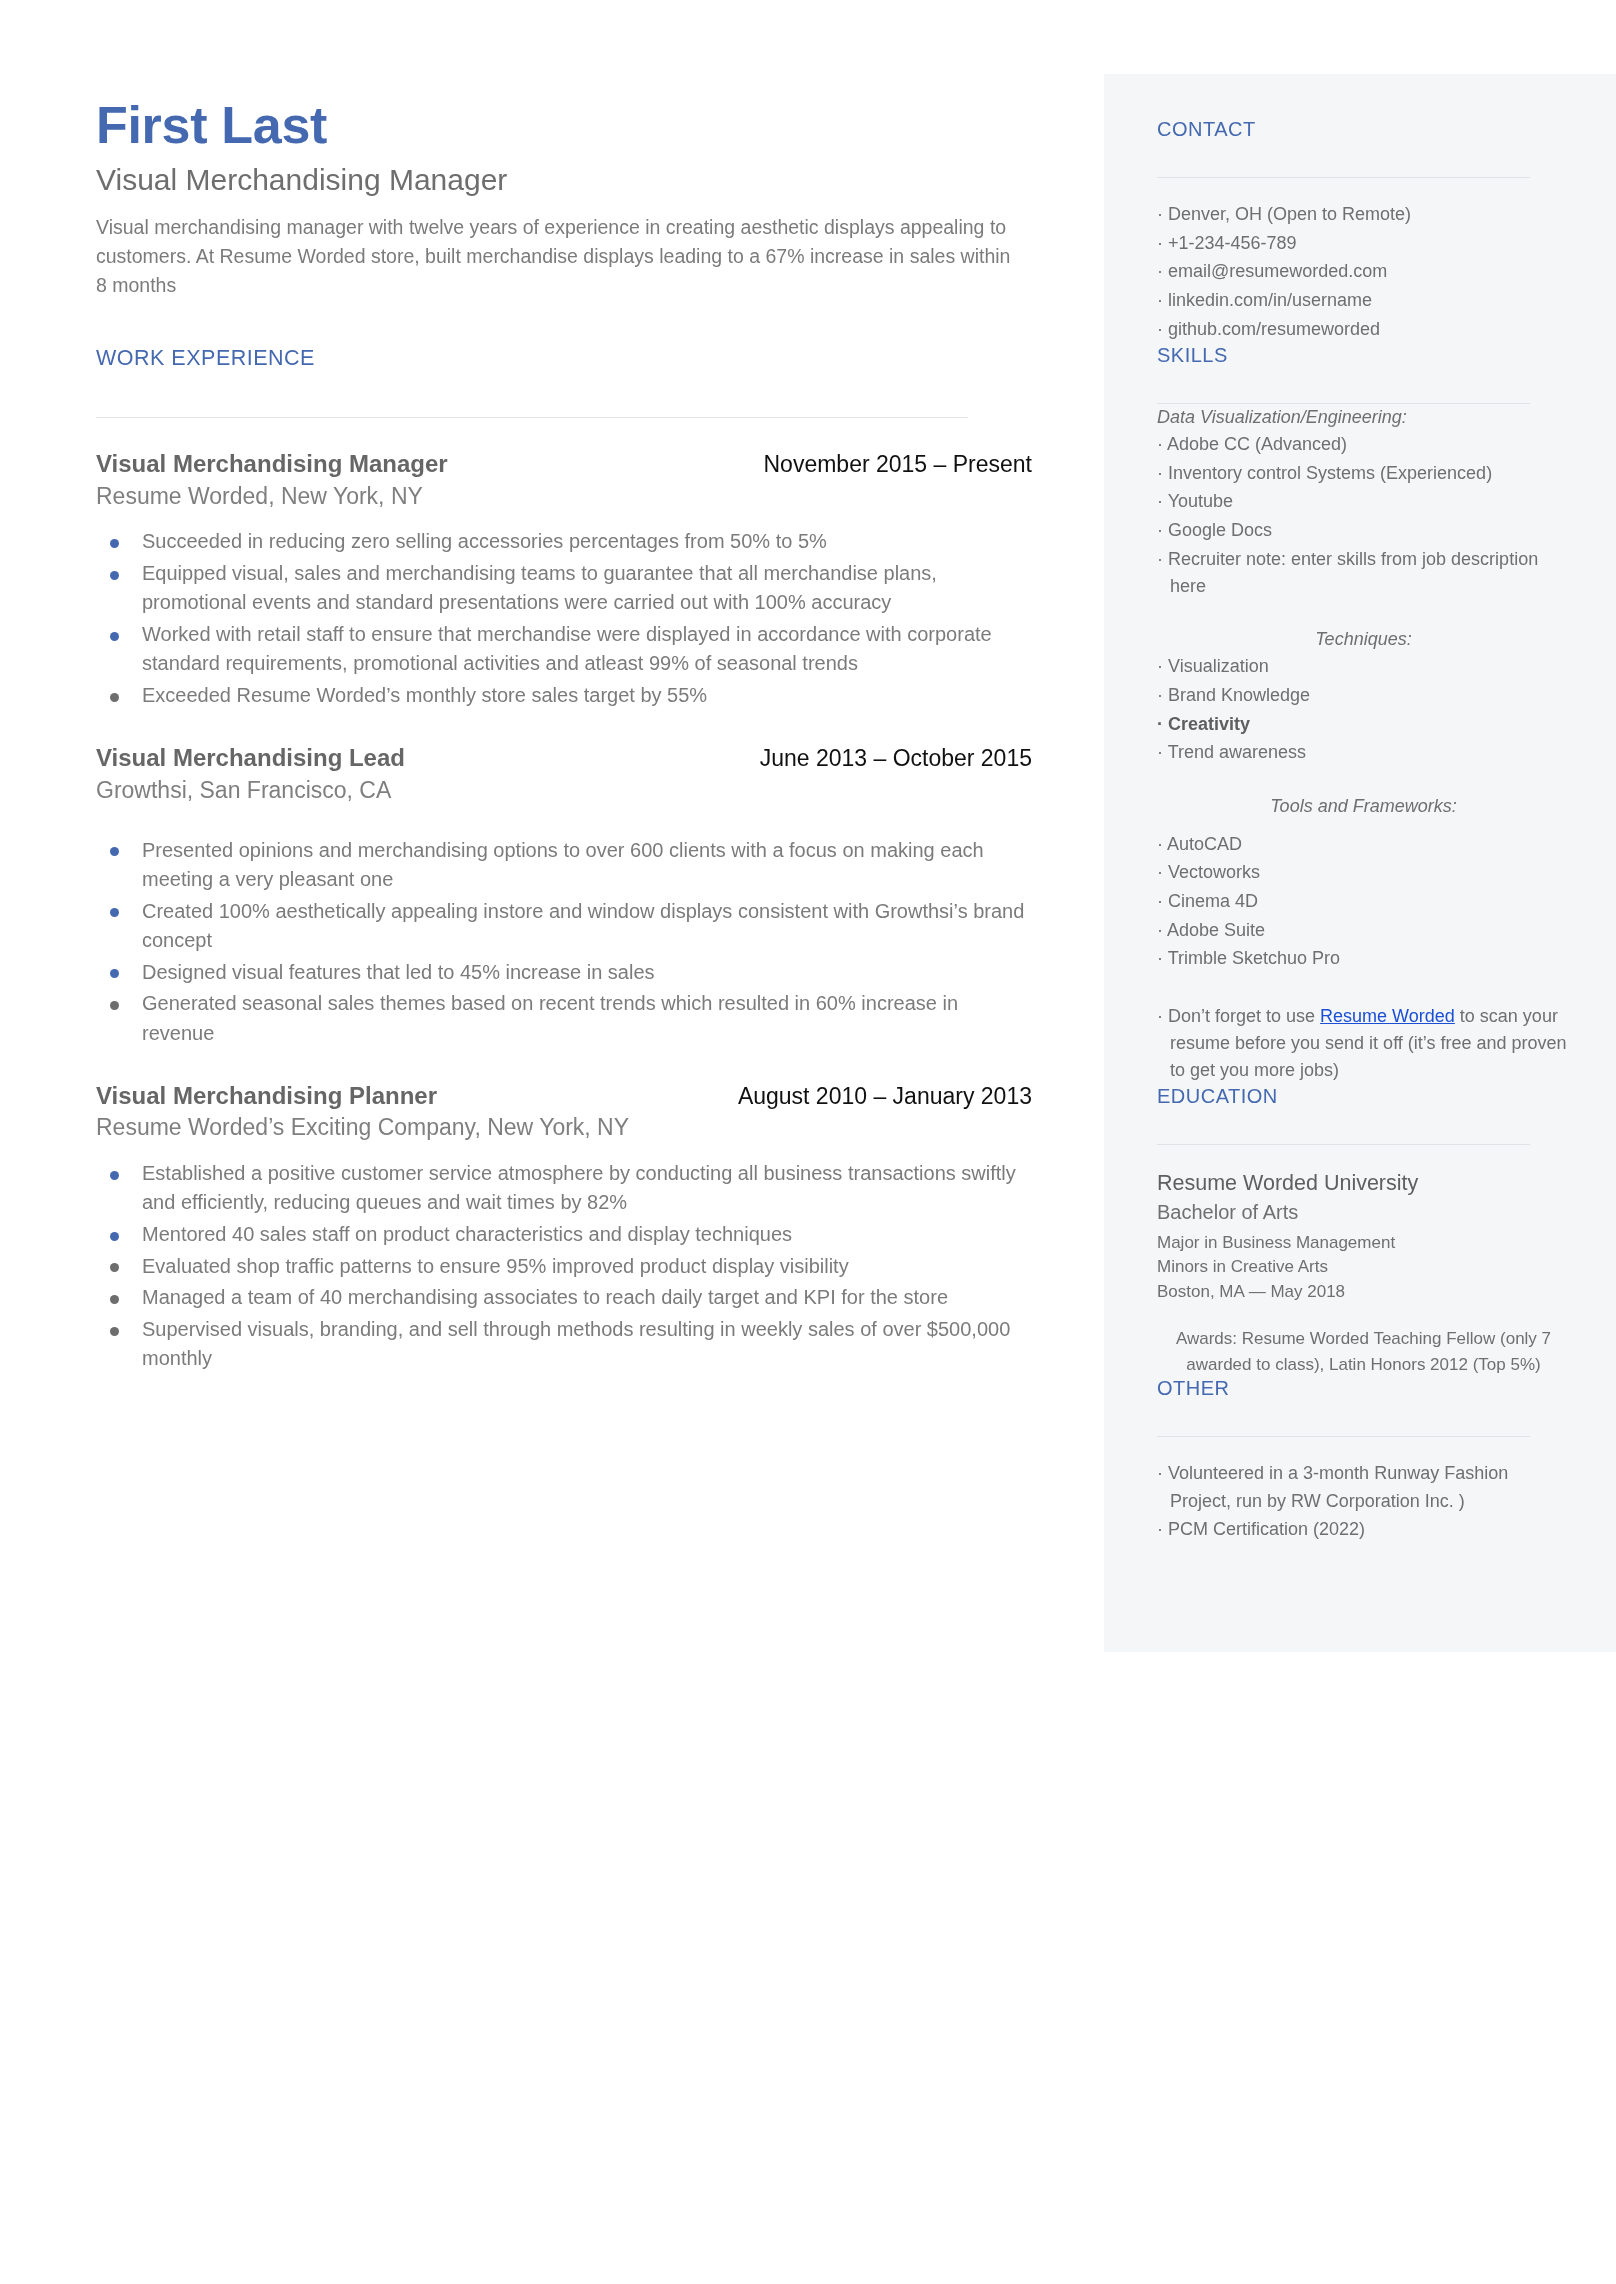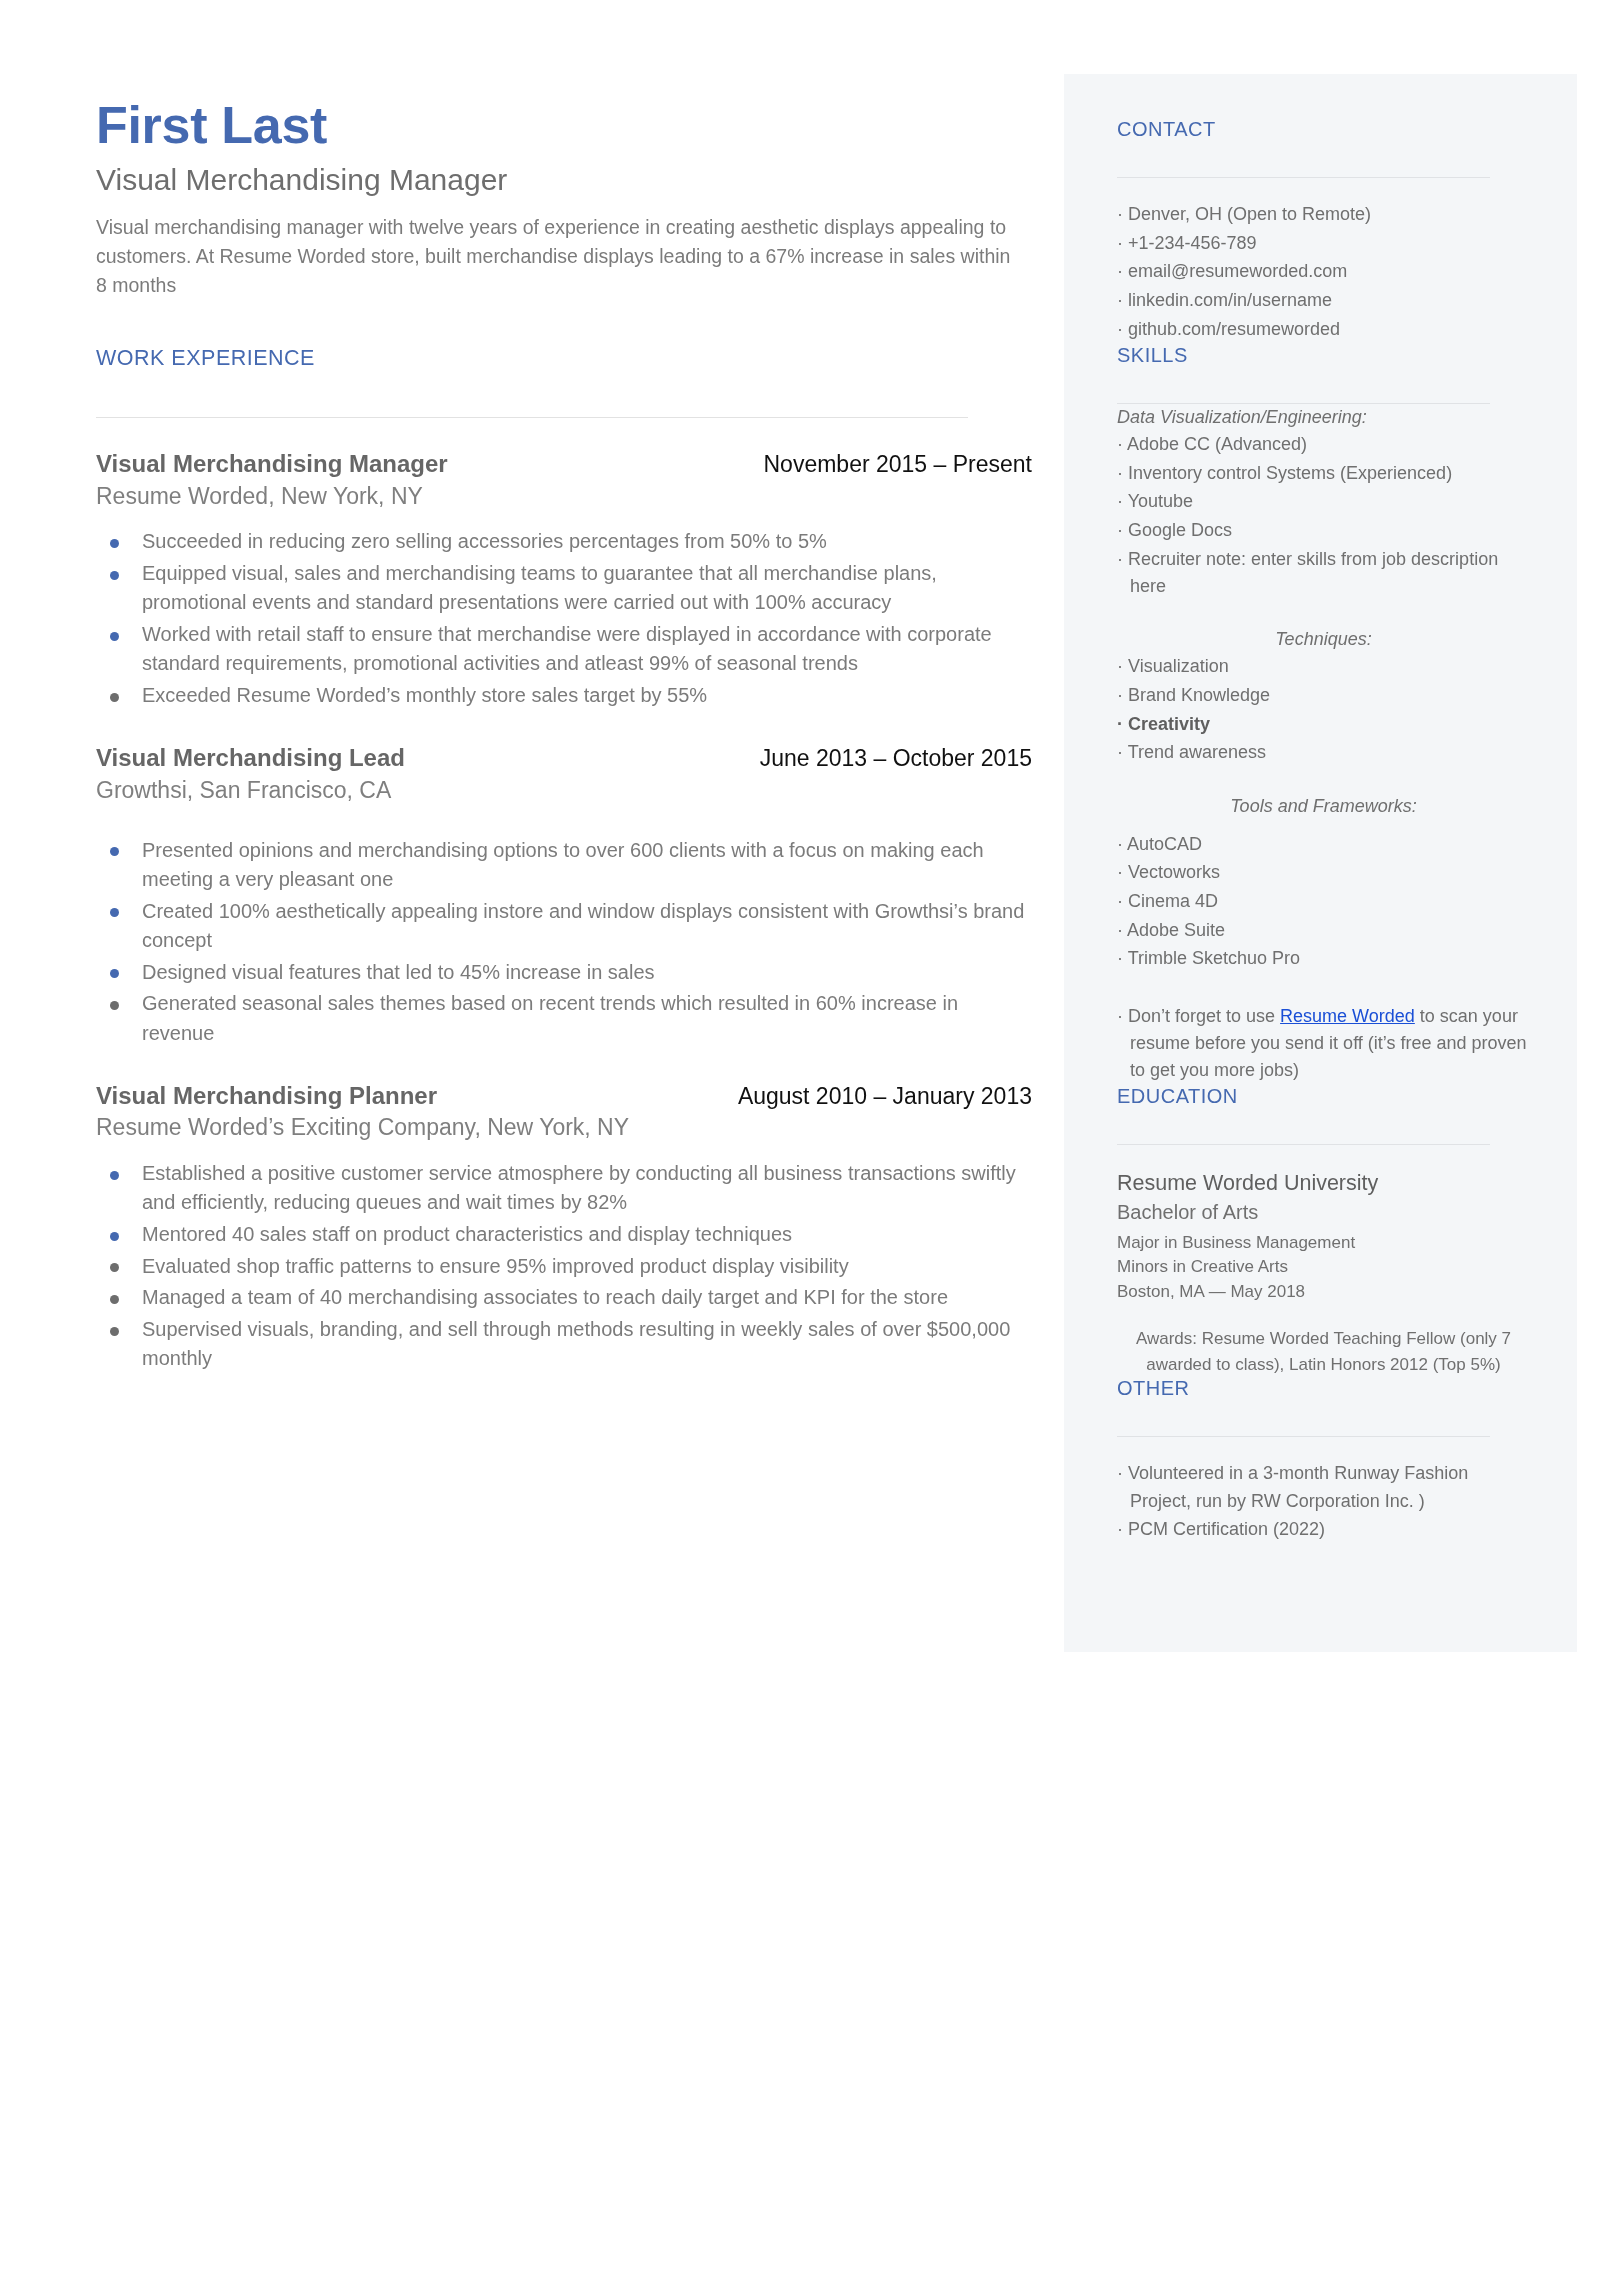--- a/index.html
+++ b/index.html
@@ -121,21 +121,21 @@
     width: 9px;
     height: 9px;
     border-radius: 50%;
     background: #4569b0;
   }
   .bullets li.gray-dot::before { background: #6d6d6d; }
 
   
   .sidebar {
     position: absolute;
-    left: 1064px;
+    left: 1104px;
     top: 74px;
     width: 513px;
     height: 2129px;
     background: #f4f6f8;
   }
   .side-inner {
     padding: 44px 47px 0 53px;
   }
   .side-head {
     font-size: 20px;

